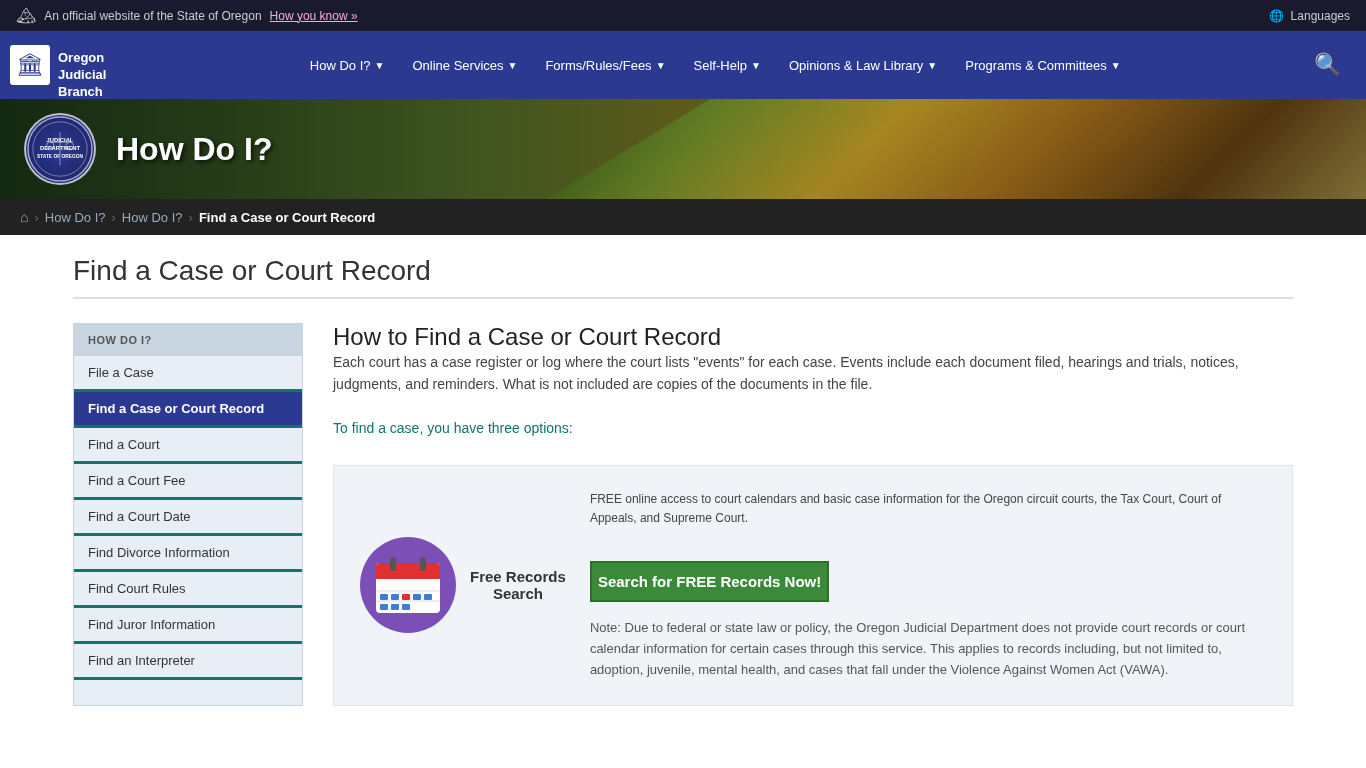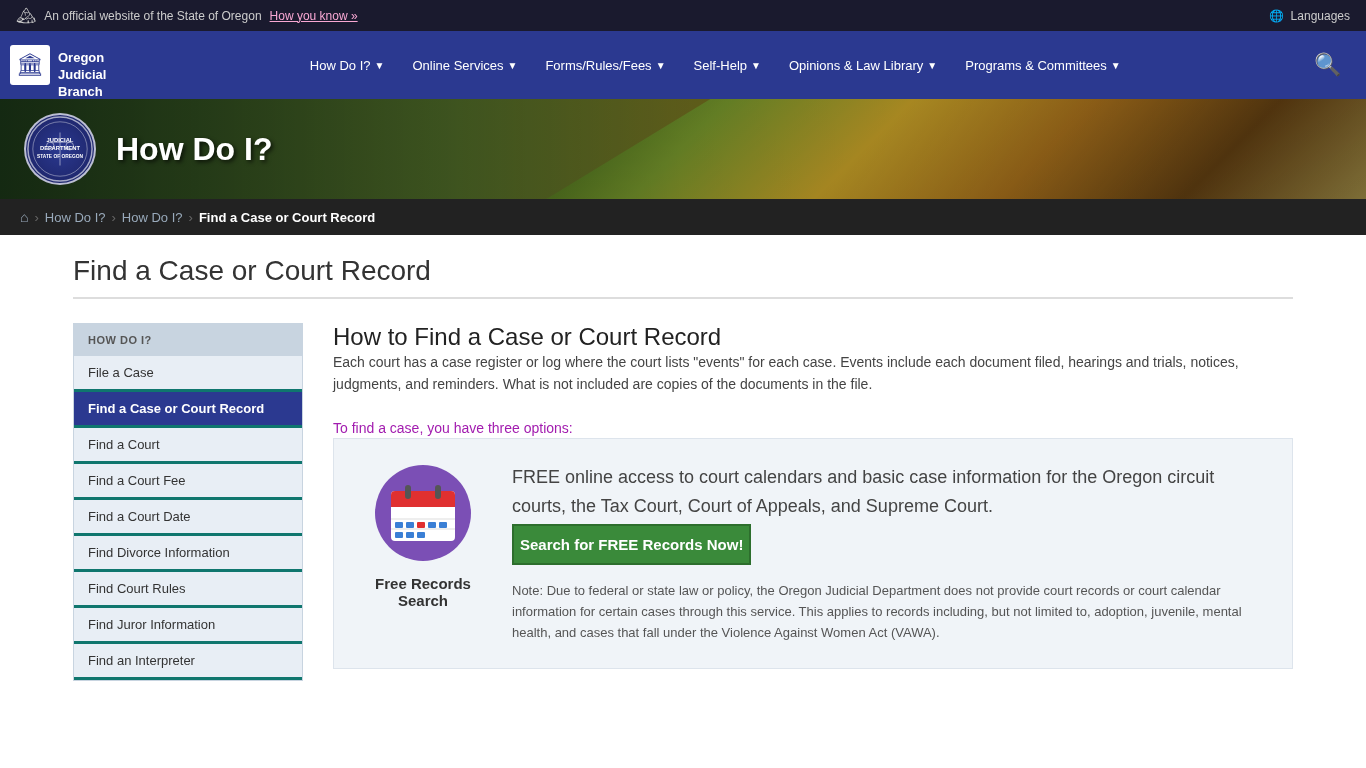--- a/index.html
+++ b/index.html
@@ -200,55 +200,55 @@
       margin-bottom: 0;
     }
     .article-intro {
       font-size: 14px;
       line-height: 1.6;
       color: #444;
       margin-bottom: 24px;
     }
     .article-options {
       font-size: 14px;
-      color: #a21caf;
-      margin-bottom: 2px;
+      color: #0f766e;
+      margin-bottom: 29px;
     }
 
     
     .records-card {
       background: #f0f4f8;
       border: 1px solid #dde4ec;
       display: flex;
       gap: 24px;
       padding: 24px;
     }
     .records-card-icon-area {
       display: flex;
-      flex-direction: column;
+      flex-direction: row;
       align-items: center;
       min-width: 130px;
       gap: 12px;
     }
     .calendar-icon-svg {
       width: 100px;
       height: 100px;
     }
     .records-icon-label {
       font-size: 15px;
       font-weight: bold;
       color: #333;
       text-align: center;
     }
     .records-card-content { flex: 1; }
     .records-description {
-      font-size: 18px;
+      font-size: 12px;
       color: #444;
       line-height: 1.6;
-      margin-bottom: 4px;
+      margin-bottom: 33px;
     }
     .free-records-btn {
       display: inline-block;
       background: #3a8a3a;
       color: #fff;
       font-size: 15px;
       font-weight: bold;
       padding: 10px 6px;
       text-decoration: none;
       border: 2px solid #2d6e2d;

